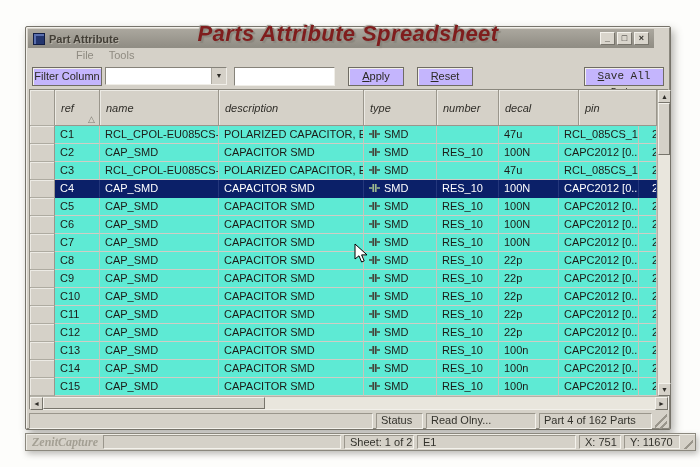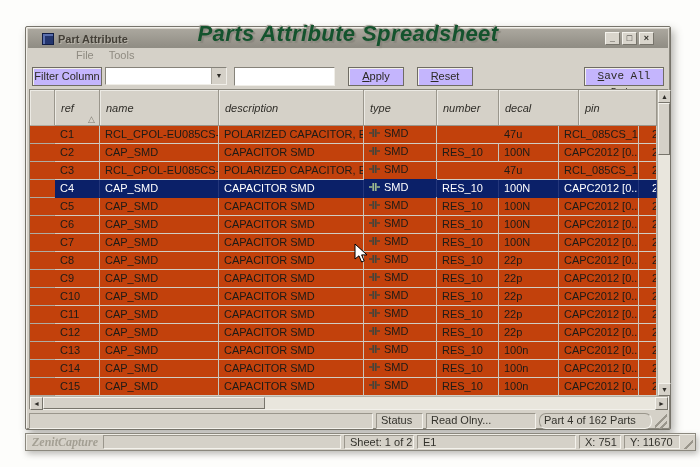--- a/index.html
+++ b/index.html
@@ -5,32 +5,32 @@
   * { margin:0; padding:0; box-sizing:border-box; }
   html,body { width:700px; height:467px; }
   body { font-family:"Liberation Sans", sans-serif; background:#ffffff; }
   .screen { position:relative; width:700px; height:467px; background:#fdfdfb; overflow:hidden; }
 
   
   .dialog { position:absolute; left:25px; top:26px; width:646px; height:404px;
     background:#d5d1c8; border:1px solid #76736a; border-radius:2px;
     box-shadow: inset 1px 1px 0 #f2f0ea, inset -1px -1px 0 #8a877d, 3px 4px 9px rgba(90,88,80,.45); }
 
-  .titlebar { position:absolute; left:2px; top:2px; right:2px; height:19px;
-    background:linear-gradient(to bottom,#aba79e,#8f8c83); display:flex; align-items:center; padding:0 14px; }
+  .titlebar { position:absolute; left:2px; top:2px; right:16px; height:19px;
+    background:linear-gradient(to bottom,#aba79e,#8f8c83); display:flex; align-items:center; padding:0 5px; }
   .app-icon { width:12px; height:12px; background:#23356e; border:1px solid #101c44;
     box-shadow: inset 2px 2px 0 #5a6fae; margin-right:4px; flex:0 0 auto; }
   .title-text { font-size:11px; font-weight:bold; color:#433f37; text-shadow:1px 1px 0 #b8b4aa; white-space:nowrap; }
   .win-btns { margin-left:auto; display:flex; gap:2px; }
   .wbtn { width:15px; height:13px; background:#d9d5cc; border:1px solid;
     border-color:#f4f2ec #77746b #77746b #f4f2ec; font-size:9px; line-height:10px;
     text-align:center; color:#2f2d28; font-weight:bold; }
 
   .overlay-title { position:absolute; left:0; right:0; top:-6px; text-align:center; z-index:5;
-    font-size:22px; font-weight:bold; font-style:italic; color:#14532d; letter-spacing:.4px;
+    font-size:22px; font-weight:bold; font-style:italic; color:#7f1d1d; letter-spacing:.4px;
     text-shadow:2px 2px 1px #8a877e, -1px -1px 1px #9c998f; pointer-events:none; }
 
   .menubar { position:absolute; left:3px; top:22px; height:16px; display:flex; gap:15px; padding-left:4px;margin-left:43px; }
   .menu-item { font-size:11px; color:#8f8b81; }
 
   .toolbar { position:absolute; left:6px; top:38px; right:6px; height:22px; display:flex; align-items:center; }
   .tb-btn { height:19px; background:#c4b5fd; border:1px solid #6f6c63;
     box-shadow: inset 1px 1px 0 #f2f0ea; font-size:11px; color:#2c2a25; padding:0 8px; line-height:16px; }
   .filter-btn { width:70px; text-align:center; padding:0; }
   .combo { width:122px; height:18px; margin-left:3px; background:#fff; border:1px solid;
@@ -52,21 +52,21 @@
     display:flex; flex-direction:column; }
   .grid-top { display:flex; height:306px; }
   .cols { width:627px; }
 
   .hrow { display:flex; height:36px; background:#d5d1c8; }
   .hcell { border-right:1px solid #9a968c; border-bottom:1px solid #9a968c;
     box-shadow: inset 1px 1px 0 #eceae4; font-size:11px; font-style:italic; color:#2f2d28;
     display:flex; align-items:center; padding-left:6px; position:relative; overflow:hidden; white-space:nowrap; }
   .sort { position:absolute; right:4px; bottom:1px; font-size:9px; font-style:normal; color:#7d7a70; }
 
-  .drow { display:flex; height:18px; background:#c2410c;align-items:flex-end; }
+  .drow { display:flex; height:18px; background:#5eead4; }
   .cell { border-right:1px solid #c7c4ba; border-bottom:1px solid #d0cdc4;
     font-size:11px; color:#1c1b17; line-height:17px; padding-left:5px;
     overflow:hidden; white-space:nowrap; }
   .cell.sel, .hcell.sel { background:#d5d1c8; border-right:1px solid #9a968c;
     border-bottom:1px solid #aeaba1; box-shadow: inset 1px 1px 0 #eceae4; padding-left:0; }
 
   .c-sel  { width:25px; flex:0 0 25px; }
   .c-ref  { width:45px; flex:0 0 45px; }
   .c-name { width:119px; flex:0 0 119px; }
   .c-desc { width:145px; flex:0 0 145px; }
@@ -92,21 +92,21 @@
   .hthumb { width:222px; background:#d5d1c8; border:1px solid; border-color:#f4f2ec #77746b #77746b #f4f2ec; }
   .htrack { flex:1; }
 
   
   .dstatus { position:absolute; left:3px; right:3px; top:386px; height:16px; display:flex; gap:3px; }
   .panel { border:1px solid; border-color:#9a968c #f4f2ec #f4f2ec #9a968c;
     font-size:11px; color:#33322c; line-height:13px; padding:0 4px; overflow:hidden; white-space:nowrap; }
   .p-long { flex:1 1 auto; }
   .p-status { flex:0 0 47px; }
   .p-ro { flex:0 0 110px; }
-  .p-parts { flex:0 0 113px;border-radius:7px; }
+  .p-parts { flex:0 0 113px; }
   .grip { flex:0 0 12px; border:none; background:
     linear-gradient(135deg, transparent 45%, #9a968c 45%, #9a968c 55%, transparent 55%),
     linear-gradient(135deg, transparent 70%, #9a968c 70%, #9a968c 80%, transparent 80%); }
 
   
   .appbar { position:absolute; left:25px; top:433px; width:671px; height:18px; background:#d5d1c8;
     border:1px solid #8b887e; box-shadow: inset 1px 1px 0 #efede6, 2px 3px 6px rgba(90,88,80,.4);
     display:flex; align-items:stretch; gap:3px; padding:1px 2px; }
   .watermark { flex:0 0 72px; font-family:"Liberation Serif", serif; font-style:italic; font-weight:bold;
     font-size:12px; color:#a39f93; line-height:14px; padding-left:4px; }

